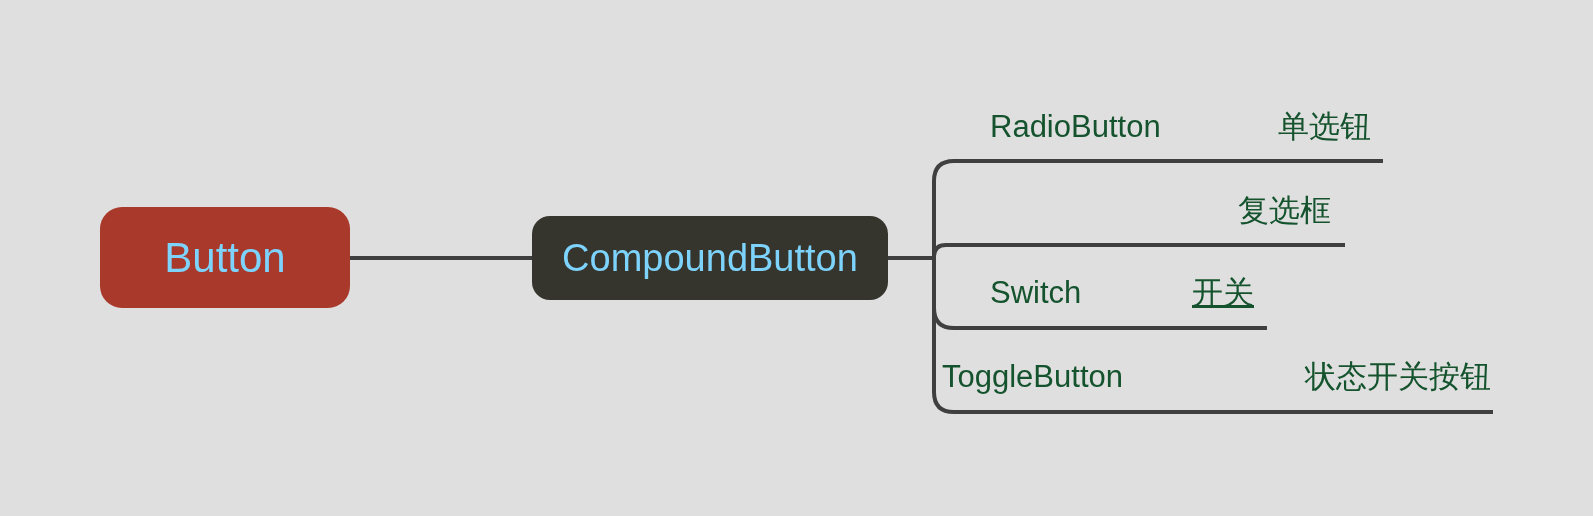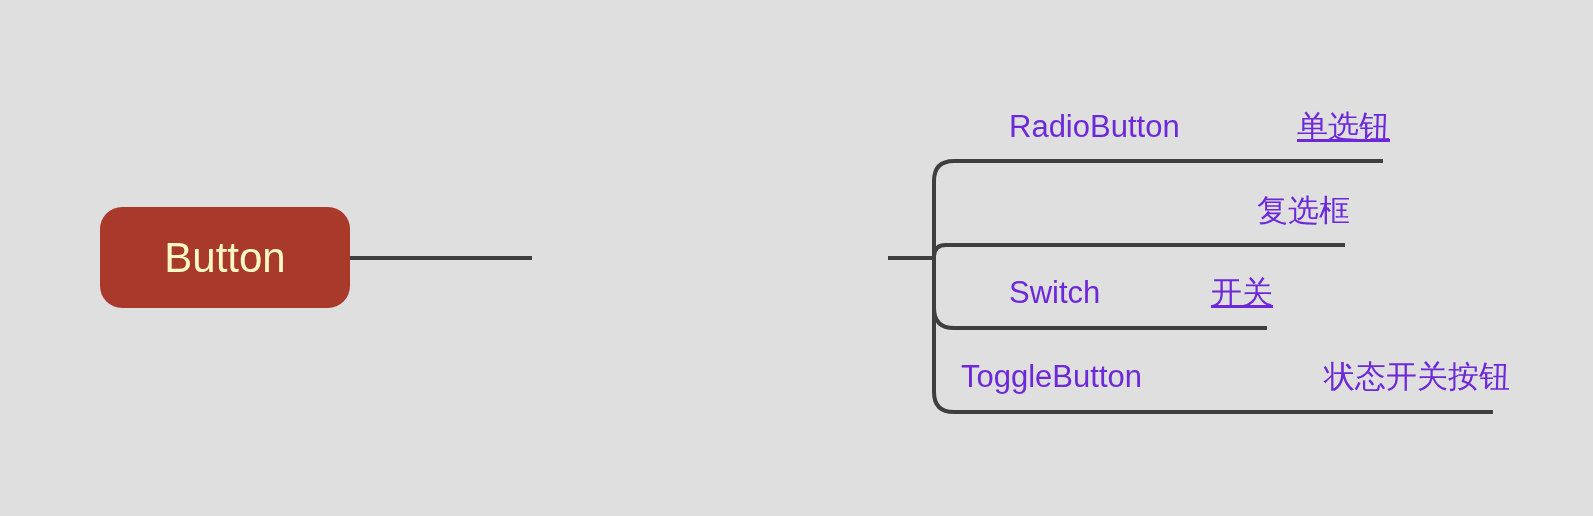--- a/index.html
+++ b/index.html
@@ -24,21 +24,21 @@
     position: absolute;
     left: 0; top: 0;
     width: 1593px;
     height: 516px;
   }
   .topic {
     position: absolute;
     display: flex;
     align-items: center;
     justify-content: center;
-    color: #fef9c3;
+    color: #7dd3fc;
     box-sizing: border-box;
     cursor: default;
     user-select: none;
   }
   .topic-root {
     left: 100px;
     top: 207px;
     width: 250px;
     height: 101px;
     border-radius: 22px;
@@ -52,47 +52,49 @@
     height: 84px;
     border-radius: 18px;
     background: #35352d;
     font-size: 38px;
   }
   .leaf-label {
     position: absolute;
     height: 46px;
     line-height: 46px;
     font-size: 31px;
-    color: #6d28d9;
+    color: #14532d;
     white-space: nowrap;
     user-select: none;
-    margin-left: 19px;
   }
 </style>
 </head>
 <body>
 
 <div class="canvas">
 
   <svg class="links" viewBox="0 0 1593 516" fill="none" stroke="#3f3f3f" stroke-width="4">
     <path d="M350 258 H532"></path>
     <path d="M888 258 H934"></path>
     <path d="M934 258 V181 Q934 161 954 161 H1383"></path>
     <path d="M934 258 V257 Q934 245 946 245 H1345"></path>
     <path d="M934 258 V308 Q934 328 954 328 H1267"></path>
     <path d="M934 258 V392 Q934 412 954 412 H1493"></path>
   </svg>
 
   <div class="topic topic-root">
     <span>Button</span>
   </div>
 
+  <div class="topic topic-sub">
+    <span>CompoundButton</span>
+  </div>
 
   <span class="leaf-label" style="left:990px; top:104px;">RadioButton</span>
-  <span class="leaf-label" style="left:1278px; top:104px;text-decoration:underline;">单选钮</span>
+  <span class="leaf-label" style="left:1278px; top:104px;">单选钮</span>
 
   <span class="leaf-label" style="left:1238px; top:188px;">复选框</span>
 
   <span class="leaf-label" style="left:990px; top:270px;">Switch</span>
   <span class="leaf-label" style="left:1192px; top:270px;text-decoration:underline;">开关</span>
 
   <span class="leaf-label" style="left:942px; top:354px;">ToggleButton</span>
   <span class="leaf-label" style="left:1305px; top:354px;">状态开关按钮</span>
 
 </div>

